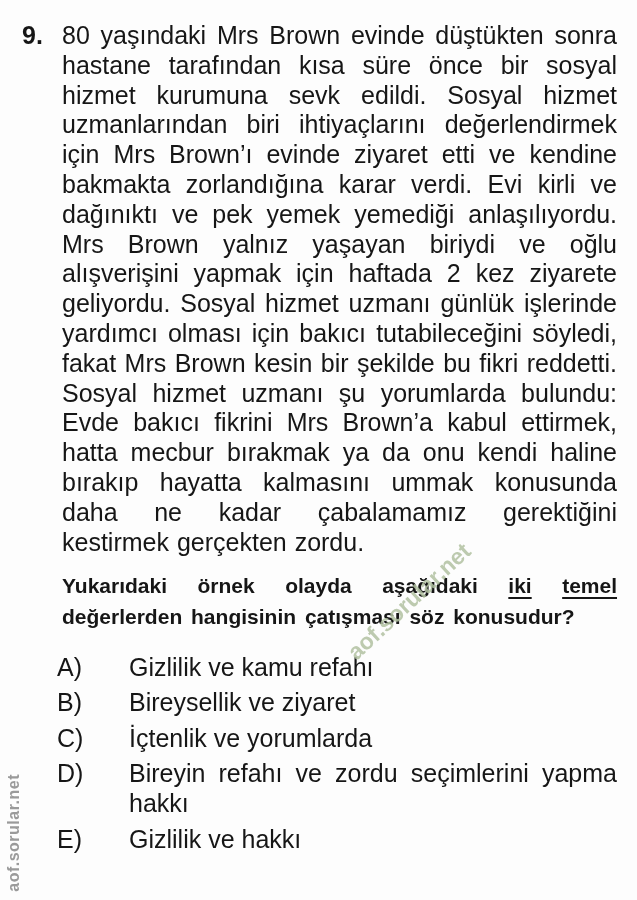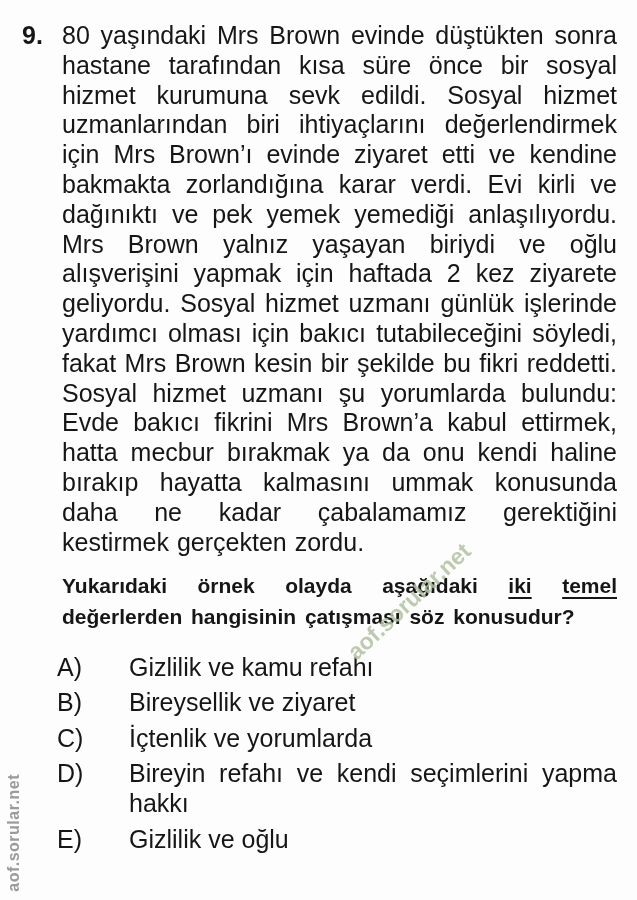--- a/index.html
+++ b/index.html
@@ -112,23 +112,23 @@
         <div class="opt">
           <span class="opt-letter">B)</span>
           <span class="opt-text">Bireysellik ve ziyaret</span>
         </div>
         <div class="opt">
           <span class="opt-letter">C)</span>
           <span class="opt-text">İçtenlik ve yorumlarda</span>
         </div>
         <div class="opt">
           <span class="opt-letter">D)</span>
-          <span class="opt-text">Bireyin refahı ve kendi seçimlerini yapma hakkı</span>
+          <span class="opt-text">Bireyin refahı ve zordu seçimlerini yapma hakkı</span>
         </div>
         <div class="opt">
           <span class="opt-letter">E)</span>
-          <span class="opt-text">Gizlilik ve oğlu</span>
+          <span class="opt-text">Gizlilik ve hakkı</span>
         </div>
       </div>
 
     </div>
   </div>
 </div>
 
 </body></html>

